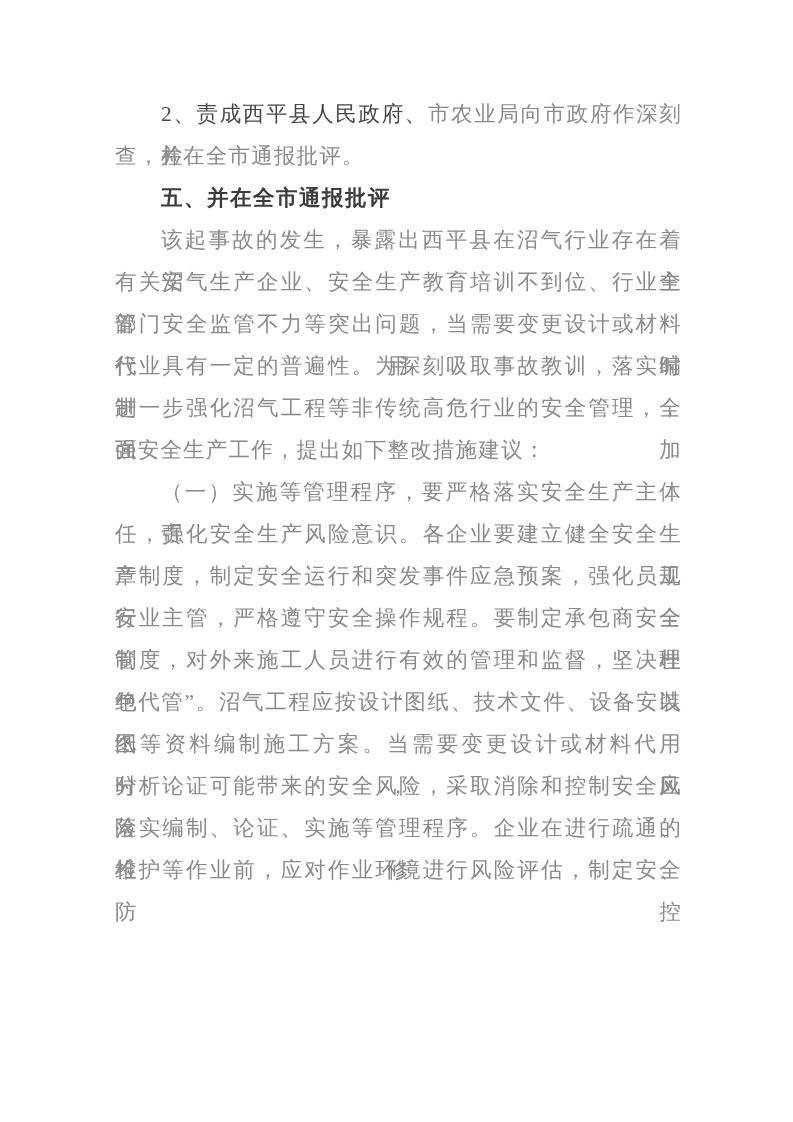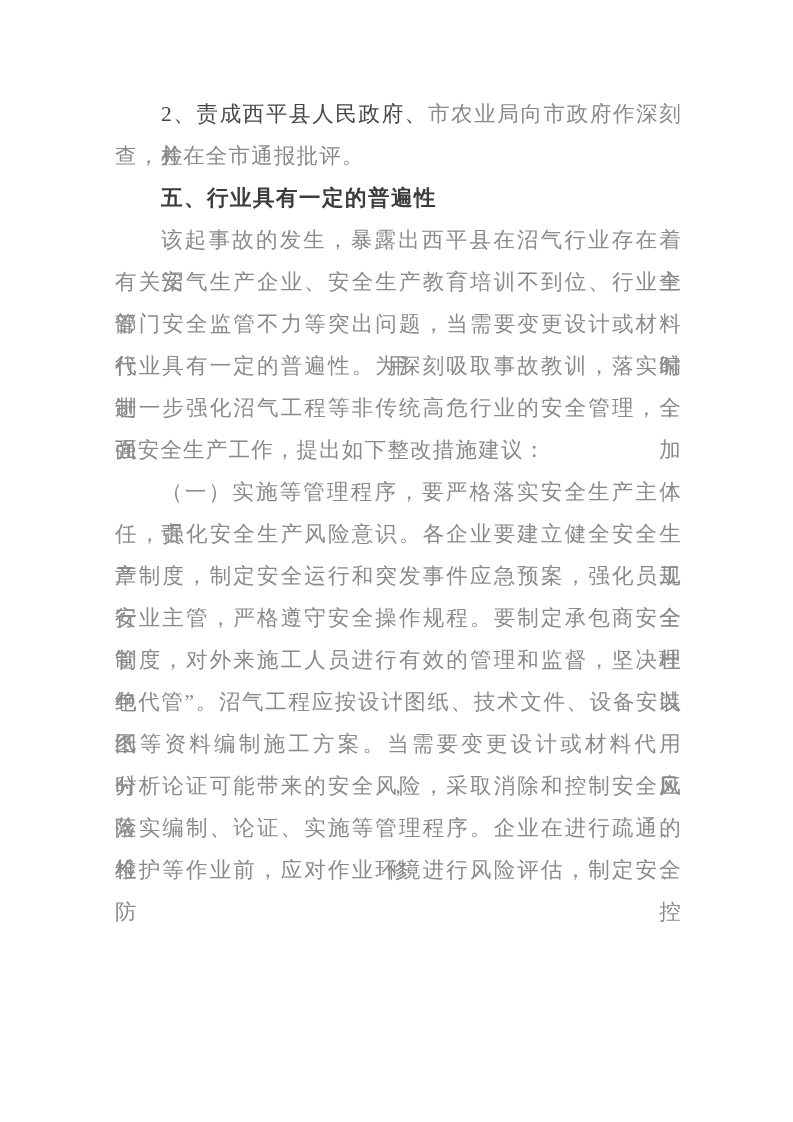--- a/index.html
+++ b/index.html
@@ -54,21 +54,21 @@
 </head>
 <body>
 
 <div class="page">
   <div class="doc">
 
     <div class="line indent fill"><span class="seg-dark">2、责成西平县人民政府、</span><span>市农业局向市政府作深刻检</span></div>
 
     <div class="line">查，并在全市通报批评。</div>
 
-    <div class="line heading indent">五、行业具有一定的普遍性</div>
+    <div class="line heading indent">五、并在全市通报批评</div>
 
     <div class="line indent fill">该起事故的发生，暴露出西平县在沼气行业存在着安全</div>
     <div class="line fill">有关沼气生产企业、安全生产教育培训不到位、行业主管</div>
     <div class="line fill">部门安全监管不力等突出问题，当需要变更设计或材料代用时</div>
     <div class="line fill">行业具有一定的普遍性。为深刻吸取事故教训，落实编制，</div>
     <div class="line fill">进一步强化沼气工程等非传统高危行业的安全管理，全面加</div>
     <div class="line">强安全生产工作，提出如下整改措施建议：</div>
 
     <div class="line indent fill">（一）实施等管理程序，要严格落实安全生产主体责</div>
     <div class="line fill">任，强化安全生产风险意识。各企业要建立健全安全生产规</div>

